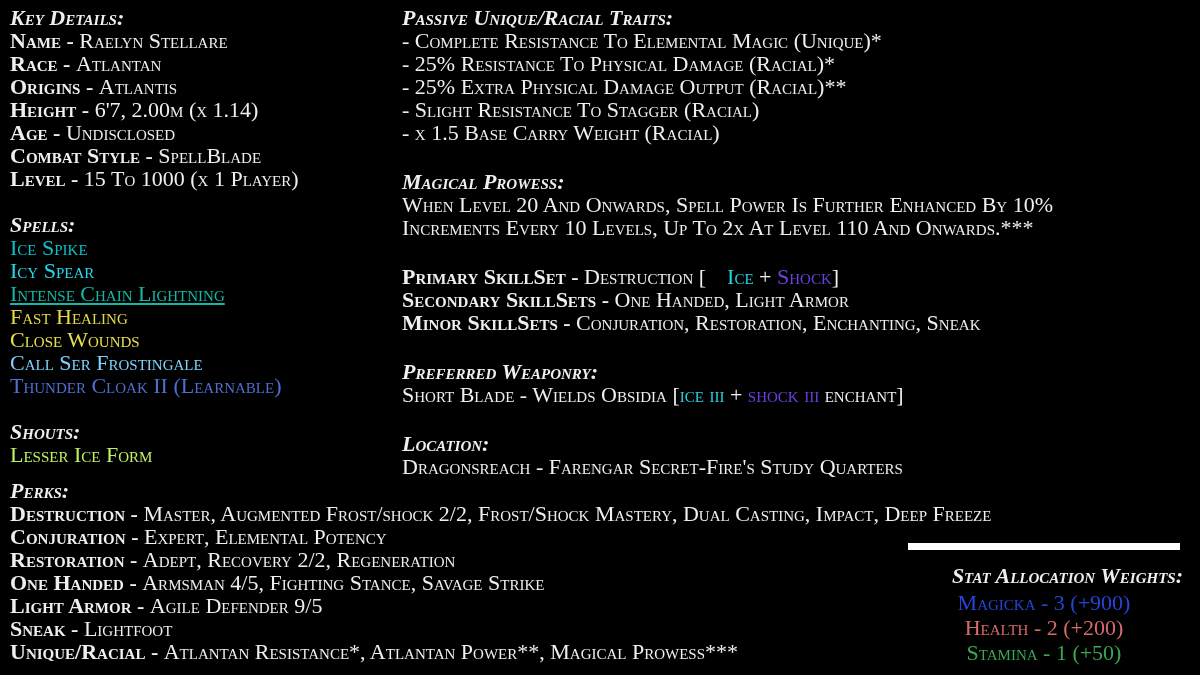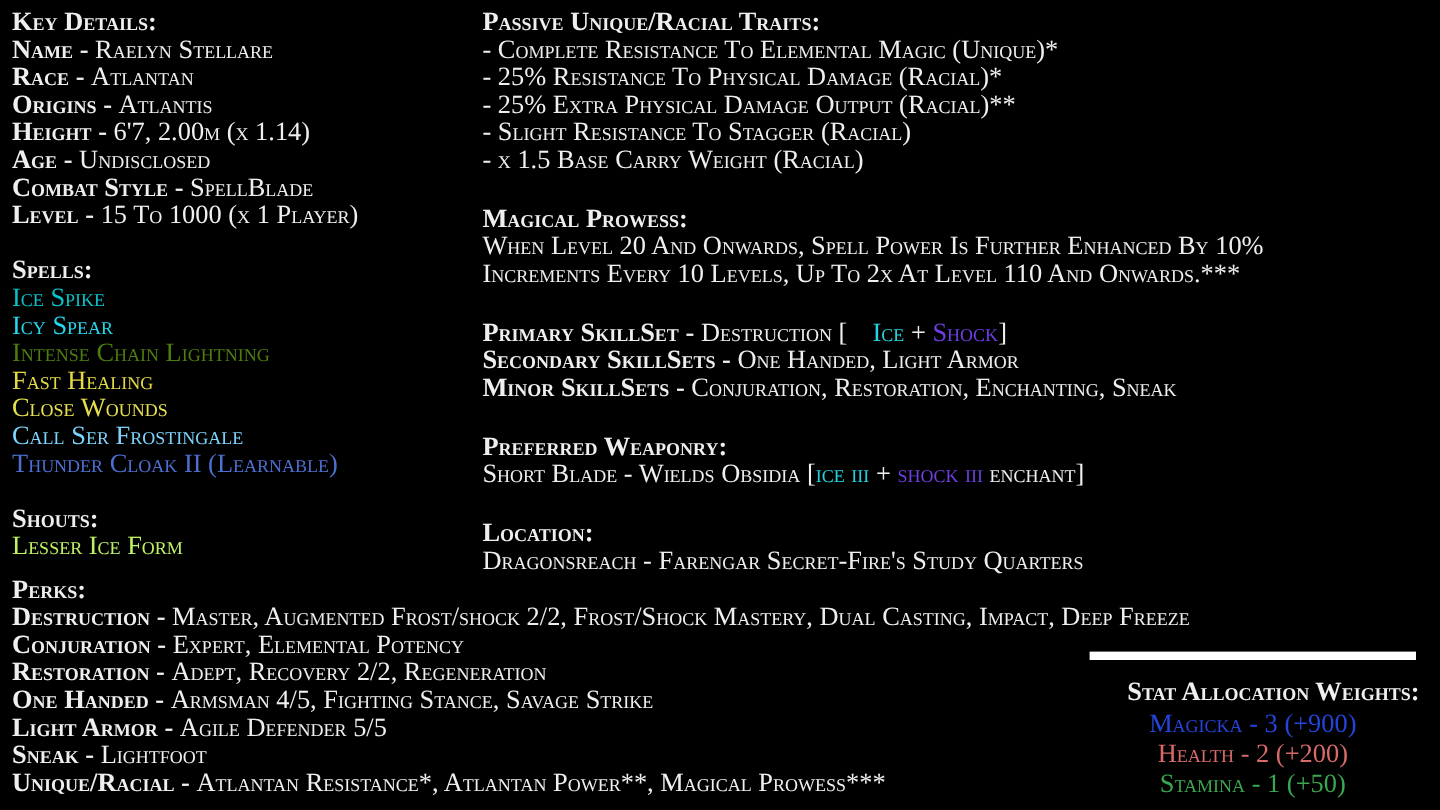--- a/index.html
+++ b/index.html
@@ -15,21 +15,21 @@
     font-size: 22px;
     line-height: 23px;
   }
   .page { position: relative; width: 1200px; height: 675px; }
 
   .left-col  { position: absolute; left: 10px;  top: 6px;   width: 388px; }
   .right-col { position: absolute; left: 402px; top: 6px;   width: 792px; }
   .perks-block { position: absolute; left: 10px; top: 479px; width: 1186px; }
   .stats-block { position: absolute; left: 905px; top: 543px; width: 278px; text-align: center; }
 
-  .hd  { font-weight: 700; }
+  .hd  { font-weight: 700; font-style: italic; }
   .lbl { font-weight: 700; }
   .sep { font-weight: 700; }
 
   .section   { margin-bottom: 23px; }
   .r-section { margin-bottom: 26px; }
 
   .prowess-text { width: 700px; }
 
   .stat-bar {
     width: 272px; height: 7px;
@@ -54,21 +54,21 @@
       <div><span class="lbl">Height</span><span class="sep"> - </span><span>6'7, 2.00m (x 1.14)</span></div>
       <div><span class="lbl">Age</span><span class="sep"> - </span><span>Undisclosed</span></div>
       <div><span class="lbl">Combat Style</span><span class="sep"> - </span><span>SpellBlade</span></div>
       <div><span class="lbl">Level</span><span class="sep"> - </span><span>15 To 1000 (x 1 Player)</span></div>
     </div>
 
     <div class="section">
       <div class="hd">Spells:</div>
       <div style="color: rgb(10, 194, 200);">Ice Spike</div>
       <div style="color: rgb(38, 216, 236);">Icy Spear</div>
-      <div style="color: #4d7c0f;">Intense Chain Lightning</div>
+      <div style="color: #14b8a6; text-decoration: underline;">Intense Chain Lightning</div>
       <div style="color: rgb(227, 219, 69);">Fast Healing</div>
       <div style="color: rgb(230, 224, 78);">Close Wounds</div>
       <div style="color: #7dd3fc;">Call Ser Frostingale</div>
       <div style="color: rgb(78, 111, 210);">Thunder Cloak II (Learnable)</div>
     </div>
 
     <div class="section">
       <div class="hd">Shouts:</div>
       <div style="color: #bef264;">Lesser Ice Form</div>
     </div>
@@ -116,21 +116,21 @@
     </div>
 
   </div>
 
   <div class="perks-block">
     <div class="hd">Perks:</div>
     <div><span class="lbl">Destruction</span><span class="sep"> - </span><span>Master, Augmented Frost/shock 2/2, Frost/Shock Mastery, Dual Casting, Impact, Deep Freeze</span></div>
     <div><span class="lbl">Conjuration</span><span class="sep"> - </span><span>Expert, Elemental Potency</span></div>
     <div><span class="lbl">Restoration</span><span class="sep"> - </span><span>Adept, Recovery 2/2, Regeneration</span></div>
     <div><span class="lbl">One Handed</span><span class="sep"> - </span><span>Armsman 4/5, Fighting Stance, Savage Strike</span></div>
-    <div><span class="lbl">Light Armor</span><span class="sep"> - </span><span>Agile Defender 5/5</span></div>
+    <div><span class="lbl">Light Armor</span><span class="sep"> - </span><span>Agile Defender 9/5</span></div>
     <div><span class="lbl">Sneak</span><span class="sep"> - </span><span>Lightfoot</span></div>
     <div><span class="lbl">Unique/Racial</span><span class="sep"> - </span><span>Atlantan Resistance*, Atlantan Power**, Magical Prowess***</span></div>
   </div>
 
   <div class="stats-block">
     <div class="stat-bar"></div>
     <div class="hd">Stat Allocation Weights:</div>
     <div class="stat-line" style="color: rgb(36, 68, 218);">Magicka - 3 (+900)</div>
     <div class="stat-line" style="color: rgb(215, 106, 106);">Health - 2 (+200)</div>
     <div class="stat-line" style="color: rgb(57, 167, 79);">Stamina - 1 (+50)</div>

